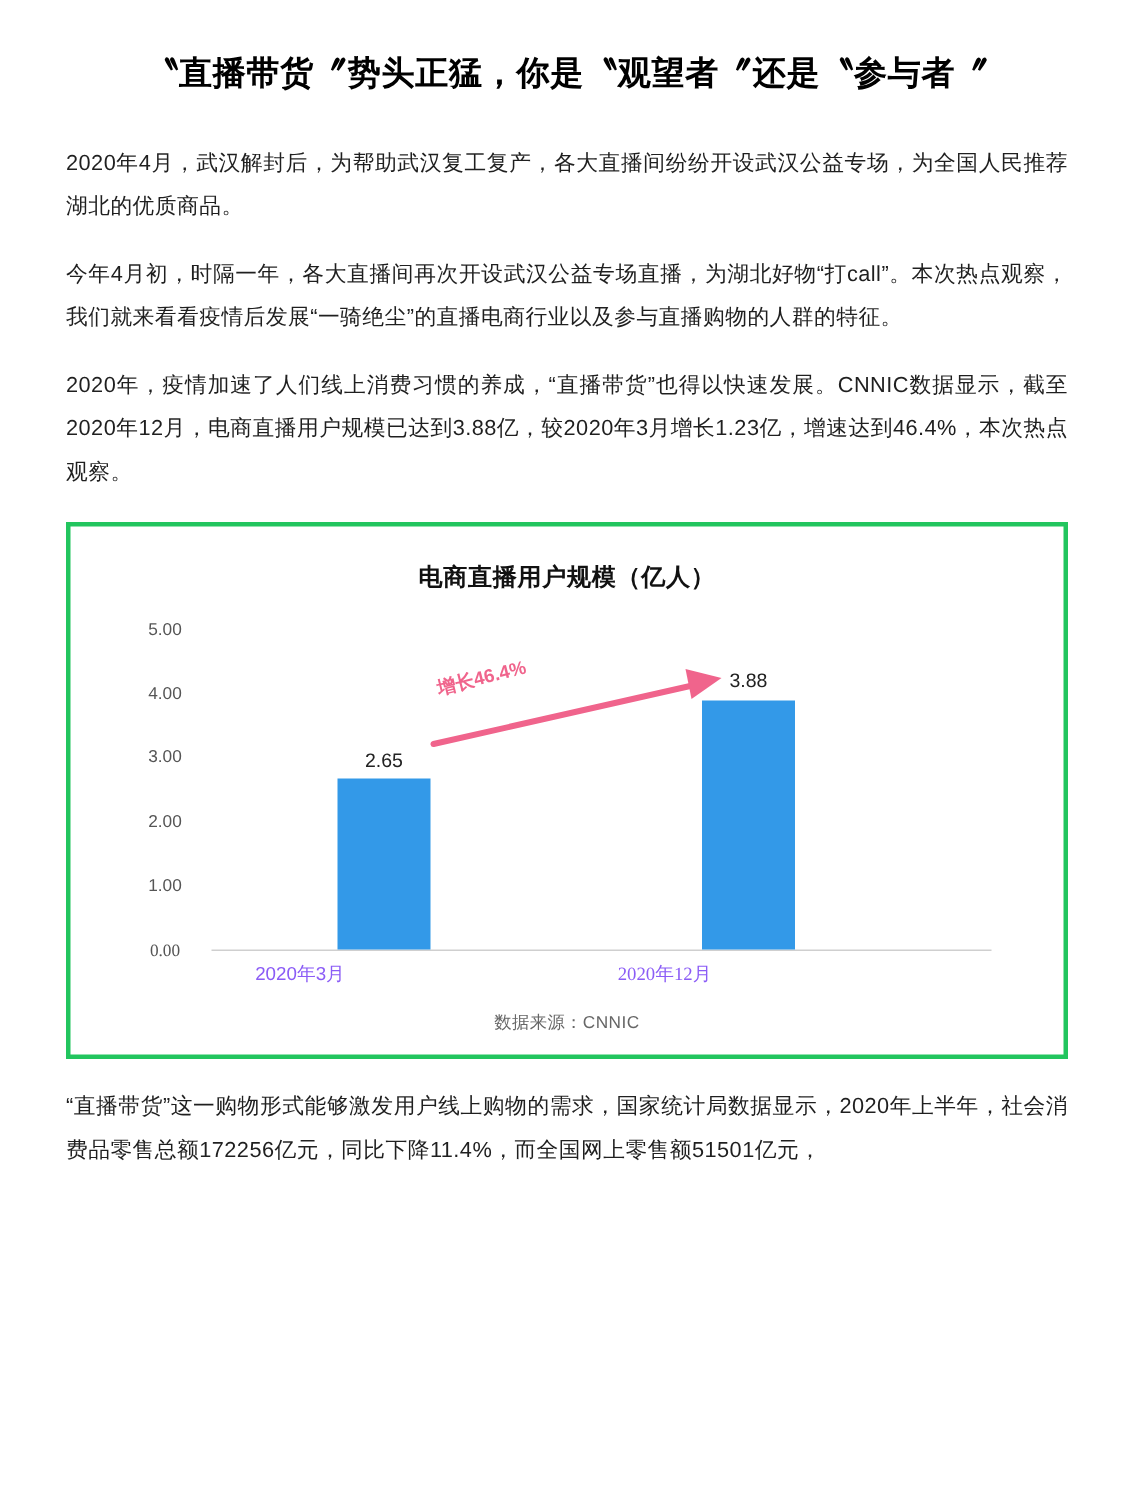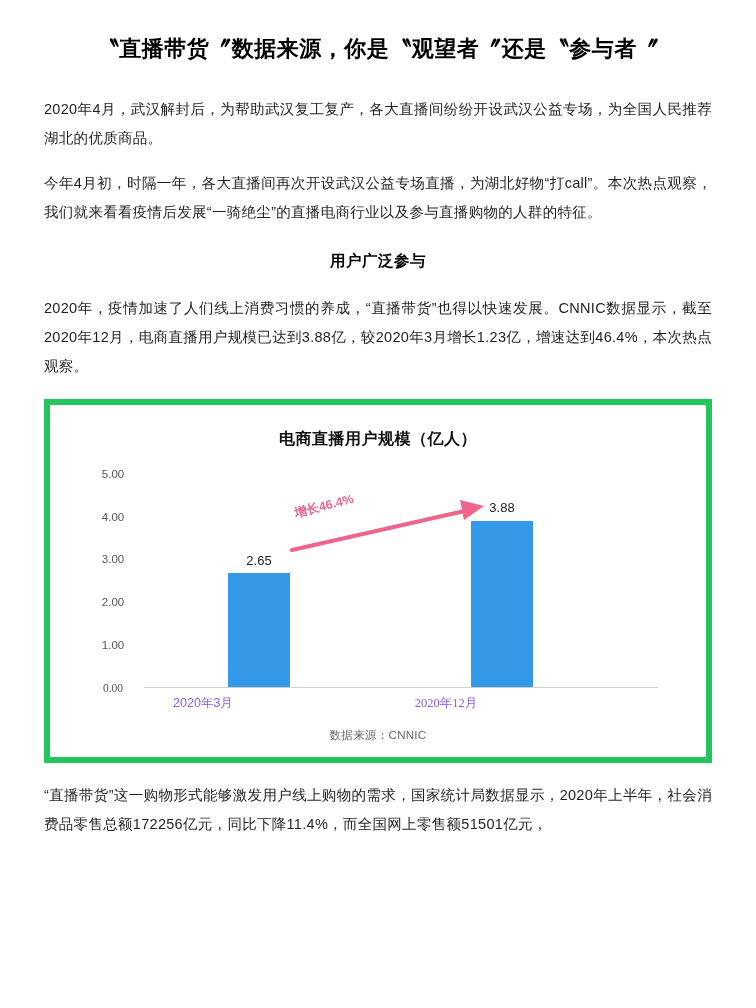--- a/index.html
+++ b/index.html
@@ -48,21 +48,21 @@
   }
   .sub-heading {
     font-size: 14px;
     font-weight: bold;
     color: #4aa3e8;
     margin: 0 0 16px 0;
     letter-spacing: 0.3px;
   }
   .chart-card {
     margin: 18px 0 10px 0;
-    border: 6px solid #22c55e;
+    border: 3px solid #22c55e;
     background: #fff;
     padding: 16px 10px 10px 10px;
     box-sizing: border-box;
   }
   .chart-title {
     text-align: center;
     font-size: 16px;
     font-weight: bold;
     color: #111;
     margin: 8px 0 18px 0;
@@ -132,26 +132,25 @@
   }
   .tail-para {
     margin-top: 18px;
   }
 </style>
 </head>
 <body>
 
 <div class="page">
 
-  <h1 class="article-title">〝直播带货〞数据来源，你是〝观望者〞还是〝参与者〞</h1>
+  <h1 class="article-title">〝直播带货〞势头正猛，你是〝观望者〞还是〝参与者〞</h1>
 
   <p class="para">2020年4月，武汉解封后，为帮助武汉复工复产，各大直播间纷纷开设武汉公益专场，为全国人民推荐湖北的优质商品。</p>
   <p class="para">今年4月初，时隔一年，各大直播间再次开设武汉公益专场直播，为湖北好物“打call”。本次热点观察，我们就来看看疫情后发展“一骑绝尘”的直播电商行业以及参与直播购物的人群的特征。</p>
 
-  <h2 class="section-heading">用户广泛参与</h2>
 
 
   <p class="para">2020年，疫情加速了人们线上消费习惯的养成，“直播带货”也得以快速发展。CNNIC数据显示，截至2020年12月，电商直播用户规模已达到3.88亿，较2020年3月增长1.23亿，增速达到46.4%，本次热点观察。</p>
 
   <div class="chart-card">
     <div class="chart-title">电商直播用户规模（亿人）</div>
 
     <div class="chart-area">
 
       <div class="ytick" style="top:6px;">5.00</div>

